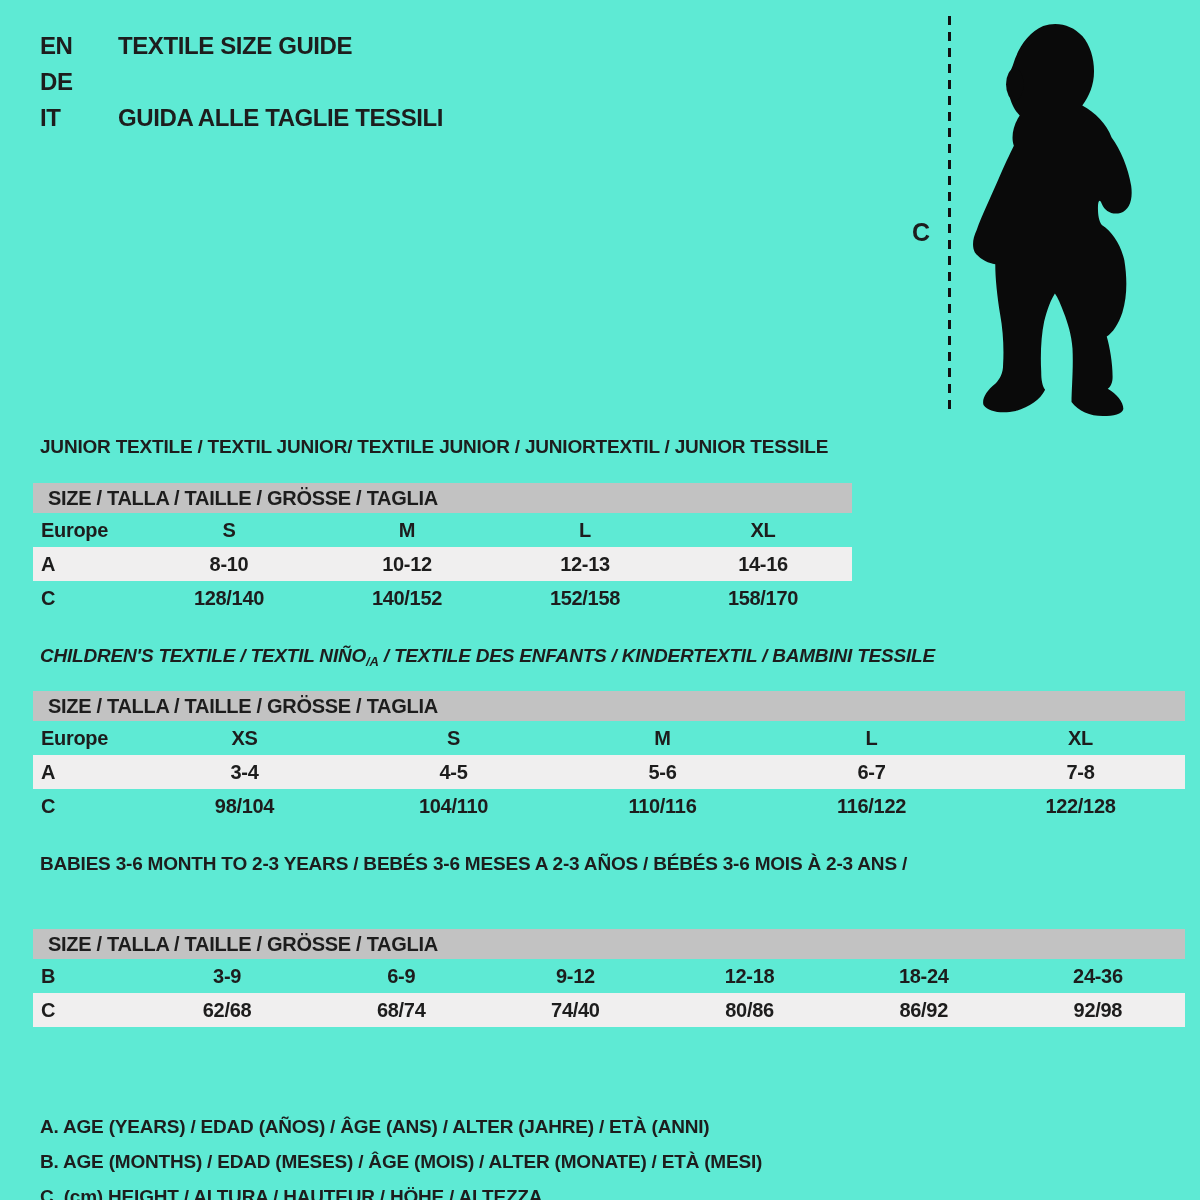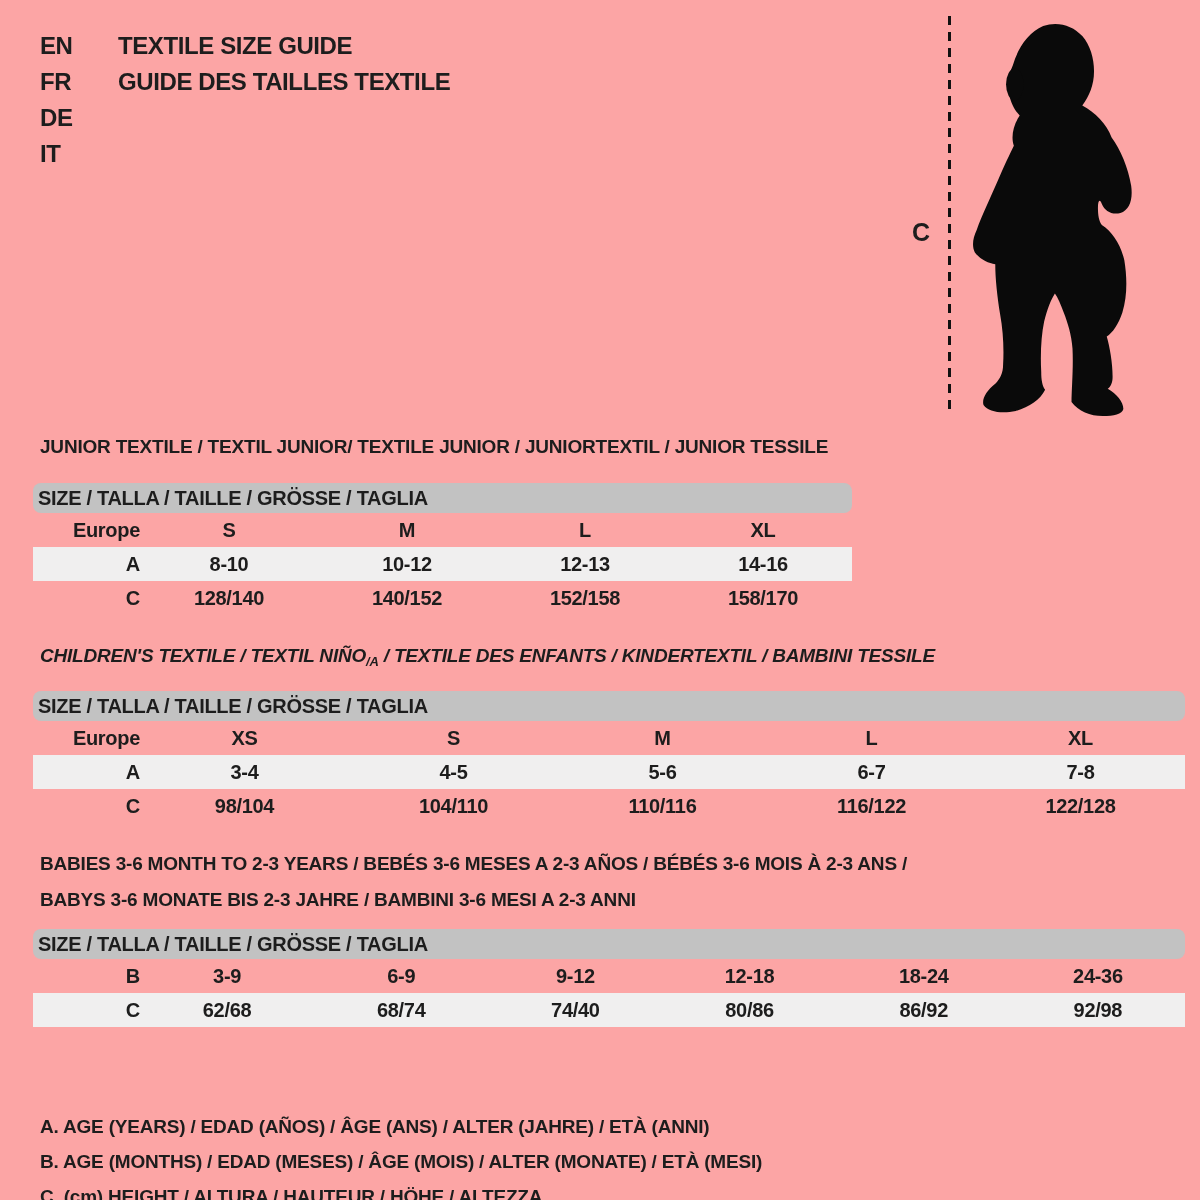--- a/index.html
+++ b/index.html
@@ -2,21 +2,21 @@
 <html><head>
 <meta charset="utf-8">
 <style>
   html,body{margin:0;padding:0;}
   body{
     width:1200px;height:1200px;background:#ffffff;
     font-family:"Liberation Sans", sans-serif;
     font-weight:bold;color:#1d1d1d;
     -webkit-font-smoothing:antialiased;
   }
-  #canvas{position:relative;width:1200px;height:1200px;overflow:hidden;background:#fca5a5;}
+  #canvas{position:relative;width:1200px;height:1200px;overflow:hidden;background:#5eead4;}
 
   
   .lang-list{position:absolute;left:40px;top:28px;font-size:24px;line-height:36px;letter-spacing:-0.4px;}
   .lang-row{display:flex;white-space:nowrap;}
   .lang-code{width:78px;flex:0 0 78px;}
 
   
   .measure-line{
     position:absolute;left:948px;top:16px;width:3px;height:400px;
     background:repeating-linear-gradient(to bottom,#111 0px,#111 9px,transparent 9px,transparent 16px);
@@ -24,49 +24,46 @@
   .measure-label{position:absolute;left:912px;top:218px;font-size:25px;}
   .figure-svg{position:absolute;left:963px;top:14px;width:176px;height:402px;}
 
   
   .section-title{position:absolute;left:40px;font-size:19px;line-height:22px;letter-spacing:-0.2px;white-space:nowrap;}
   .title-sub{font-size:13px;vertical-align:-4px;}
   .babies-title{line-height:36px;}
 
   
   .tblwrap{position:absolute;}
-  .tbl-header{height:30px;line-height:30px;background:#c2c2c2;font-size:20px;letter-spacing:-0.3px;padding-left:5px;border-radius:8px;}
+  .tbl-header{height:30px;line-height:30px;background:#c2c2c2;font-size:20px;letter-spacing:-0.3px;padding-left:15px;}
   table.size{width:100%;border-collapse:collapse;table-layout:fixed;font-size:20px;letter-spacing:-0.3px;}
   table.size td{height:34px;text-align:center;padding:0;overflow:hidden;white-space:nowrap;}
-  table.size td.rowlabel{text-align:right;padding-left:8px;margin-top:14px;}
+  table.size td.rowlabel{text-align:left;padding-left:8px;margin-top:14px;}
   table.size col.labelcol{width:107px;}
   tr.stripe{background:#f0efef;}
 
   
   .legend{position:absolute;left:40px;top:1097px;font-size:19px;line-height:35px;letter-spacing:-0.2px;white-space:nowrap;margin-top:12px;}
 </style>
 </head>
 <body>
 
 <div id="canvas">
 
   <div class="lang-list">
     <div class="lang-row">
       <span class="lang-code">EN</span>
       <span class="lang-label">TEXTILE SIZE GUIDE</span>
     </div>
     <div class="lang-row">
-      <span class="lang-code">FR</span>
-      <span class="lang-label">GUIDE DES TAILLES TEXTILE</span>
-    </div>
-    <div class="lang-row">
       <span class="lang-code">DE</span>
     </div>
     <div class="lang-row">
       <span class="lang-code">IT</span>
+      <span class="lang-label">GUIDA ALLE TAGLIE TESSILI</span>
     </div>
   </div>
 
   <div class="measure-line"></div>
   <div class="measure-label">C</div>
   <svg class="figure-svg" viewBox="0 0 180 400" preserveAspectRatio="none" xmlns="http://www.w3.org/2000/svg">
     <g fill="#0a0a0a">
       <path d="M82,12
         C96,7 112,11 122,22 C130,31 134,44 134,57 C134,71 129,82 122,91
         C135,98 147,109 152,123 C161,135 169,153 172,171 C174,185 170,195 161,198
@@ -162,21 +159,20 @@
           <td>110/116</td>
           <td>116/122</td>
           <td>122/128</td>
         </tr>
       </tbody>
     </table>
   </div>
 
   <div class="section-title babies-title" style="top:846px;">
     <div>BABIES 3-6 MONTH TO 2-3 YEARS / BEBÉS 3-6 MESES A 2-3 AÑOS / BÉBÉS 3-6 MOIS À 2-3 ANS /</div>
-    <div>BABYS 3-6 MONATE BIS 2-3 JAHRE / BAMBINI 3-6 MESI A 2-3 ANNI</div>
   </div>
   <div class="tblwrap" style="left:33px;top:929px;width:1152px;">
     <div class="tbl-header">SIZE / TALLA / TAILLE / GRÖSSE / TAGLIA</div>
     <table class="size">
       <colgroup>
           <col class="labelcol">
           <col>
           <col>
           <col>
           <col>

